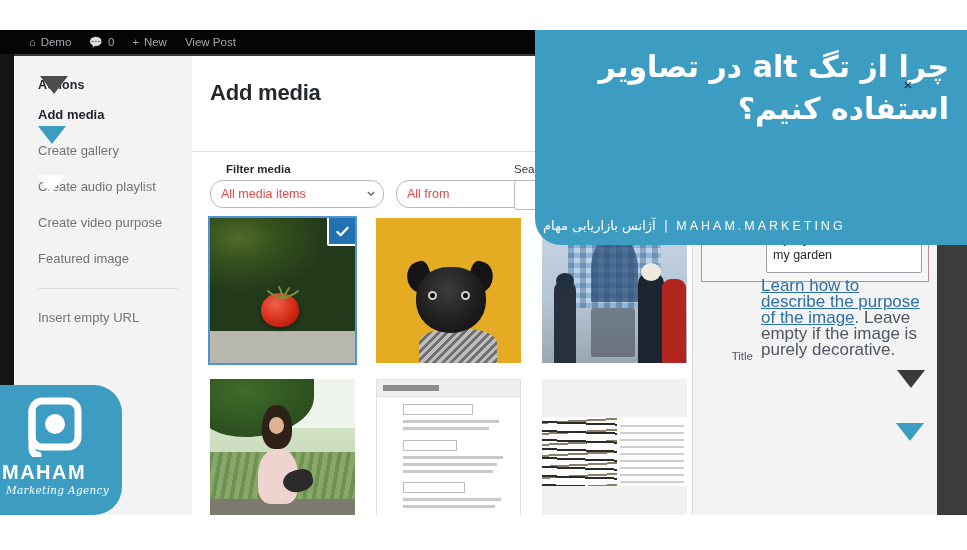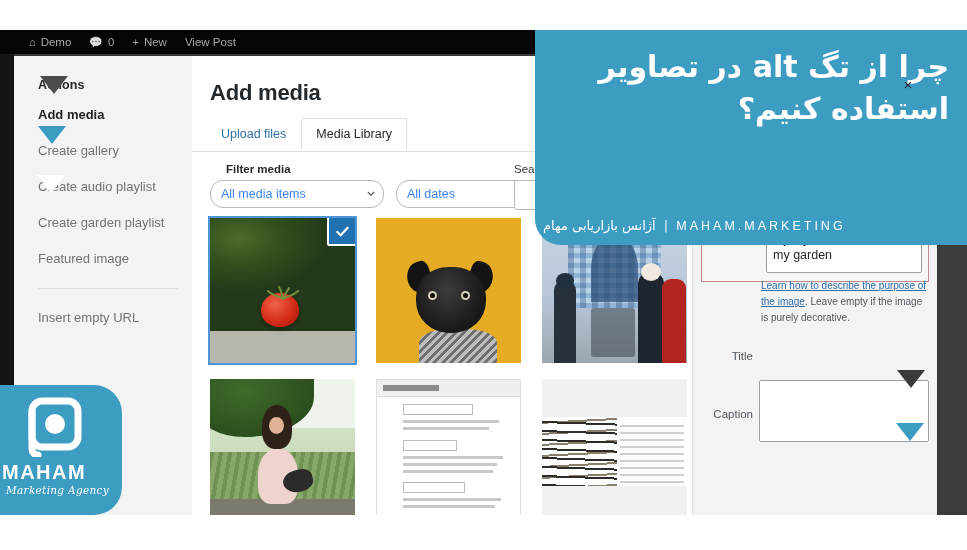--- a/index.html
+++ b/index.html
@@ -45,21 +45,21 @@
   .tabs{position:absolute;left:14px;top:62px;display:flex;align-items:flex-end;gap:0;}
   .tab{font-size:12.5px;color:#2e6fa7;padding:8px 14px;border:1px solid transparent;
        border-bottom:none;cursor:pointer;white-space:nowrap;}
   .tab.sel{color:#23282d;font-weight:400;background:#fff;border-color:#ddd;border-radius:2px 2px 0 0;}
   .tabs-rule{position:absolute;left:0;top:95px;width:100%;border-top:1px solid #ddd;}
 
   .filterlabel{position:absolute;left:18px;top:107px;font-size:11.5px;font-weight:700;color:#23282d;padding-left:16px;}
   .searchlabel{position:absolute;left:322px;top:107px;font-size:11.5px;color:#32373c;}
   .selects{position:absolute;left:18px;top:124px;display:flex;gap:12px;}
   .sel-box{position:relative;height:26px;border:1px solid #b8b8b8;border-radius:13px;background:#fff;
-           display:flex;align-items:center;padding:0 26px 0 10px;font-size:12.5px;color:#3b82f6;cursor:pointer;}
+           display:flex;align-items:center;padding:0 26px 0 10px;font-size:12.5px;color:#ef4444;cursor:pointer;}
   .sel-caret{position:absolute;right:8px;top:50%;transform:translateY(-55%);width:8px;height:8px;}
   .searchbox{position:absolute;left:322px;top:124px;width:147px;height:26px;border:1px solid #b8b8b8;
              border-radius:3px;background:#fff;}
 
   
   .grid{position:absolute;left:18px;top:162px;display:grid;grid-template-columns:repeat(3,145px);
         grid-auto-rows:145px;gap:16px 21px;}
   .cell{width:145px;height:145px;position:relative;background:#eee;overflow:hidden;}
   .cell.selected{outline:3px solid #4f94d4;outline-offset:-1px;box-shadow:0 0 0 1px #fff inset;}
   .check{position:absolute;right:-2px;top:-2px;width:26px;height:26px;background:#2271b1;border:2px solid #fff;
@@ -140,21 +140,21 @@
   .lnk{color:#2e6fa7;cursor:pointer;display:block;}
   .lnk.danger{color:#b32d2e;}
   .det-rule{position:absolute;left:14px;right:14px;top:148px;border-top:1px solid #dcdcdc;}
 
   .alt-wrap{position:absolute;left:8px;right:8px;top:160px;border:1px solid #c38b8b;background:rgba(255,255,255,.25);
             padding:8px 6px;box-sizing:border-box;display:flex;align-items:flex-start;gap:6px;}
   .fld-label{width:52px;text-align:right;font-size:11.5px;color:#50575e;padding-top:6px;flex:none;}
   .fld-input{flex:1;border:1px solid #9aa0a6;background:#fff;border-radius:2px;font-size:12.5px;color:#1d2327;
              padding:5px 6px;box-sizing:border-box;line-height:16px;}
   textarea.fld-input{height:48px;resize:none;font-family:inherit;overflow:hidden;}
-  .alt-help{position:absolute;left:68px;right:10px;top:222px;font-size:10px;line-height:16px;color:#50575e;}
+  .alt-help{position:absolute;left:68px;right:10px;top:222px;font-size:17px;line-height:16px;color:#50575e;}
   .alt-help a{color:#2e6fa7;text-decoration:underline;}
   .row{position:absolute;left:8px;right:8px;display:flex;align-items:center;gap:6px;}
   .row.title{top:288px;}
   .row.caption{top:324px;}
   .row.caption .fld-input{height:62px;}
 
   
   .teal-banner{position:absolute;left:535px;top:30px;width:432px;height:215px;background:#3d9cc2;
                border-bottom-left-radius:26px;}
   .teal-banner .headline{position:absolute;left:0;right:18px;top:16px;color:#fff;direction:rtl;text-align:right;
@@ -219,48 +219,44 @@
     </div>
 
     <div class="modal">
 
       <div class="pane">
         <div class="pane-title">Actions</div>
         <div class="pane-list">
           <div class="pane-item active">Add media</div>
           <div class="pane-item">Create gallery</div>
           <div class="pane-item">Create audio playlist</div>
-          <div class="pane-item">Create garden playlist</div>
+          <div class="pane-item">Create video purpose</div>
           <div class="pane-item">Featured image</div>
           <hr class="pane-sep">
           <div class="pane-item">Insert empty URL</div>
         </div>
       </div>
 
       <div class="content">
         <div class="content-title">Add media</div>
 
         <div class="tabs-rule"></div>
-        <div class="tabs">
-          <div class="tab">Upload files</div>
-          <div class="tab sel">Media Library</div>
-        </div>
 
         <div class="filterlabel">Filter media</div>
         <div class="searchlabel">Search</div>
 
         <div class="selects">
           <div class="sel-box" style="width:136px">
             <span>All media items</span>
             <svg class="sel-caret" viewBox="0 0 10 10">
                 <path d="M1 3 L5 7 L9 3" stroke="#50575e" stroke-width="1.4" fill="none"></path>
               </svg>
           </div>
           <div class="sel-box" style="width:104px">
-            <span>All dates</span>
+            <span>All from</span>
             <svg class="sel-caret" viewBox="0 0 10 10">
                 <path d="M1 3 L5 7 L9 3" stroke="#50575e" stroke-width="1.4" fill="none"></path>
               </svg>
           </div>
         </div>
         <input class="searchbox" value="" placeholder="" style="">
 
         <div class="grid">
           <div class="cell selected">
             <div class="t-tomato">
@@ -359,24 +355,20 @@
           </div>
 
           <div class="alt-help">
             <a href="#">Learn how to describe the purpose of the image</a><span>. Leave empty if the image is purely decorative.</span>
           </div>
 
           <div class="row title">
             <div class="fld-label">Title</div>
           </div>
 
-          <div class="row caption">
-            <div class="fld-label">Caption</div>
-            <textarea class="fld-input" style=""></textarea>
-          </div>
         </div>
 
       </div>
     </div>
   </div>
 
   <div class="tri tri-dark"></div>
   <div class="tri tri-teal"></div>
   <div class="tri tri-white"></div>
   <div class="tri tri-dark2"></div>

